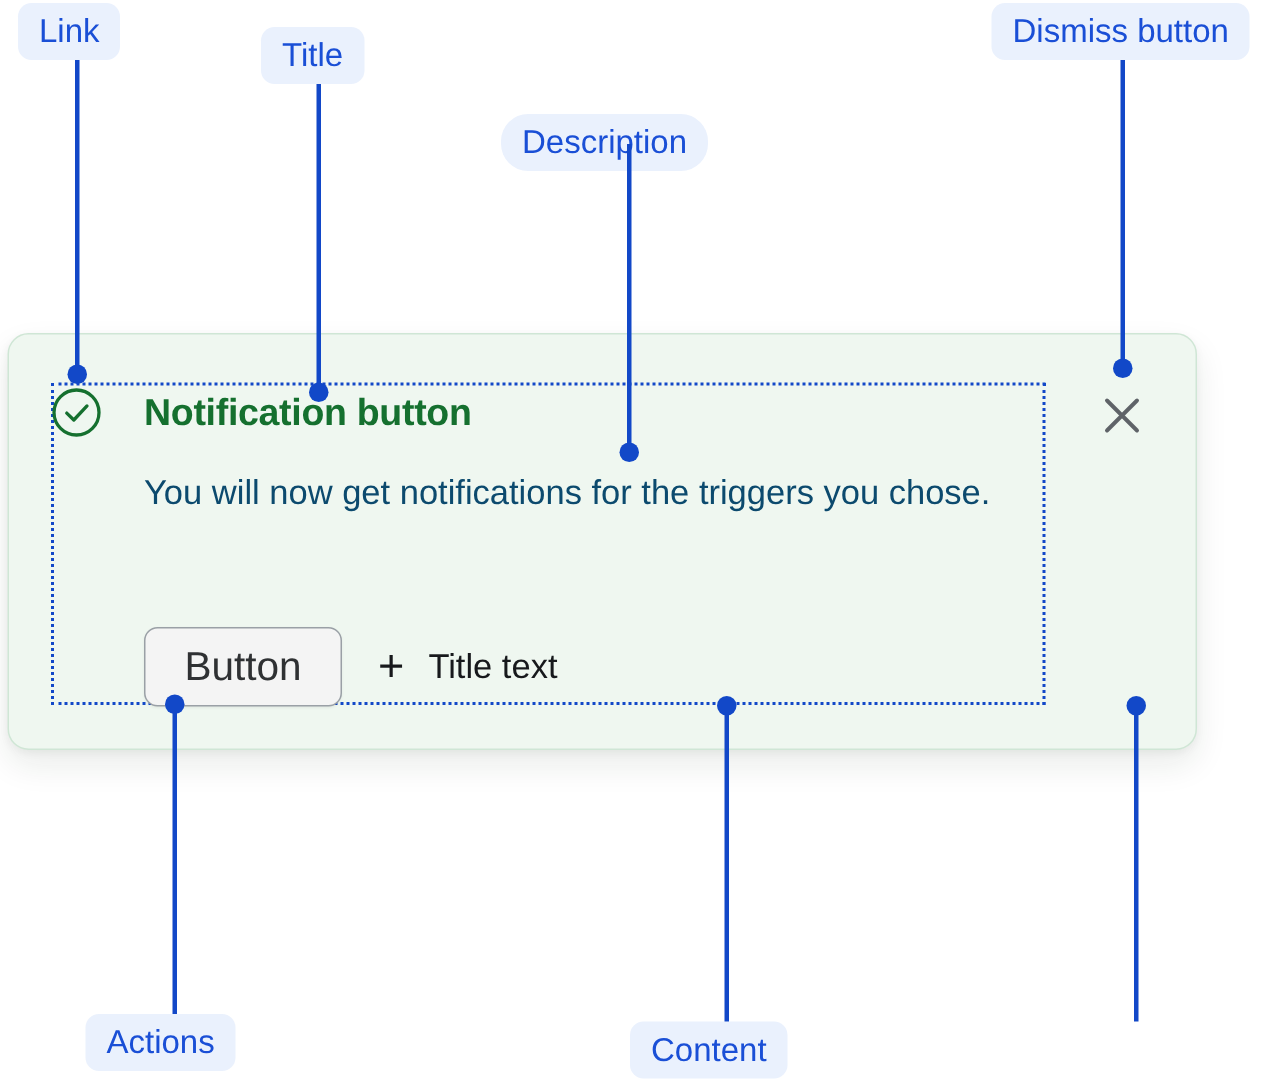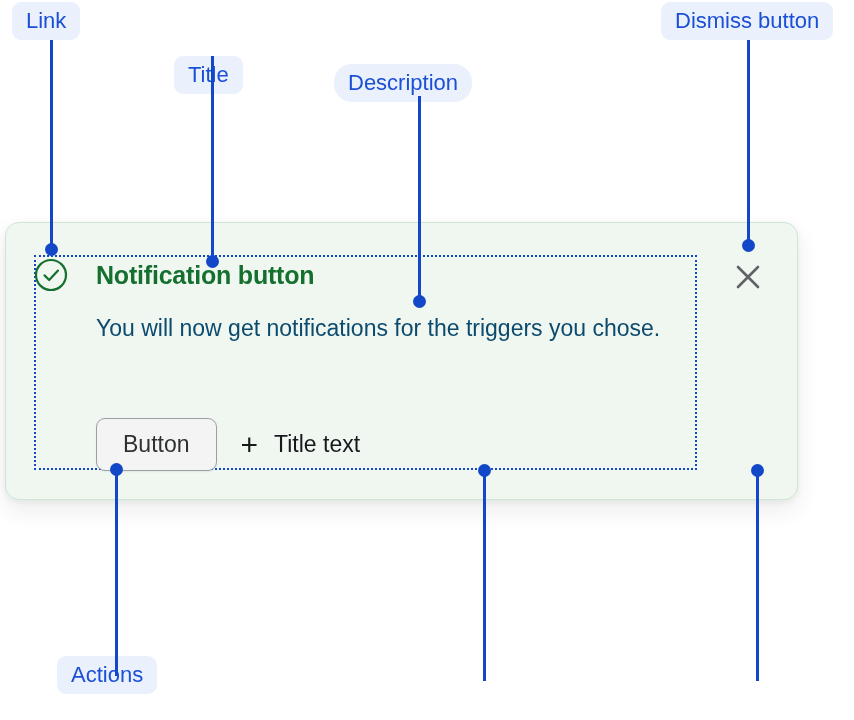--- a/index.html
+++ b/index.html
@@ -119,21 +119,21 @@
     align-items: center;
     gap: 24px;
   }
 
   #action-button {
     background: #f4f4f4;
     border: 1px solid #9aa0a6;
     border-radius: 9px;
     height: 53px;
     padding: 0 26px;
-    font-size: 23px;
+    font-size: 27px;
     color: #2f3133;
     font-family: "Liberation Sans", sans-serif;
     cursor: pointer;
     box-shadow: 0 1px 2px rgba(0,0,0,0.06);
   }
 
   #link-group {
     display: flex;
     align-items: center;
     gap: 16px;
@@ -182,35 +182,36 @@
     <span id="link-group">
       <span id="plus-icon">+</span>
       <span id="link-text">Title text</span>
     </span>
   </div>
 
   <div class="pill" style="left:12px; top:2px;">Link</div>
   <div class="leader" style="left:50px; top:40px; height:210px;"></div>
   <div class="dot" style="left:45px; top:243px;"></div>
 
-  <div class="pill" style="left:174px; top:18px;margin-top:38px;">Title</div>
+  <div class="pill" style="left:174px; top:18px;">Title</div>
   <div class="leader" style="left:211px; top:56px; height:205px;"></div>
   <div class="dot" style="left:206px; top:255px;"></div>
 
-  <div class="pill" style="left:334px; top:64px;border-radius:18px;">Description</div>
+  <div class="pill" style="left:334px; top:76px;border-radius:18px;">Description</div>
   <div class="leader" style="left:418px; top:96px; height:205px;"></div>
   <div class="dot" style="left:413px; top:295px;"></div>
 
   <div class="pill" style="left:661px; top:2px;">Dismiss button</div>
   <div class="leader" style="left:747px; top:40px; height:205px;"></div>
   <div class="dot" style="left:742px; top:239px;"></div>
 
-  <div class="pill" style="left:57px; top:656px;">Actions</div>
+  <div class="pill" style="left:57px; top:676px;">Actions</div>
   <div class="leader" style="left:115px; top:469px; height:207px;"></div>
   <div class="dot" style="left:110px; top:463px;"></div>
 
+  <div class="pill" style="left:420px; top:681px;">Content</div>
   <div class="leader" style="left:483px; top:470px; height:211px;"></div>
   <div class="dot" style="left:478px; top:464px;"></div>
 
   <div class="leader" style="left:756px; top:470px; height:211px;"></div>
   <div class="dot" style="left:751px; top:464px;"></div>
 
 </div>
 
 </body></html>

